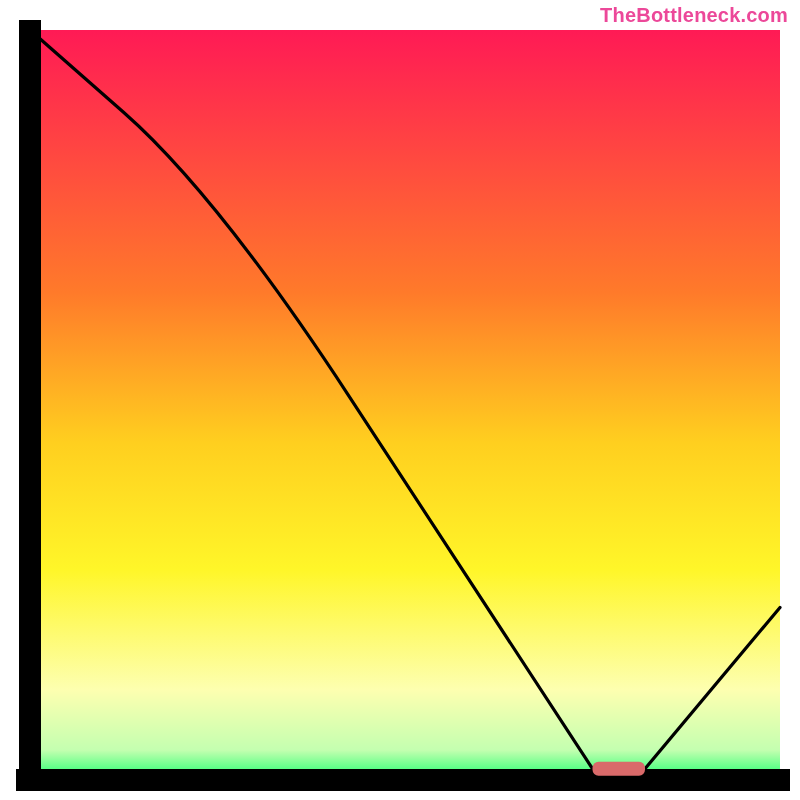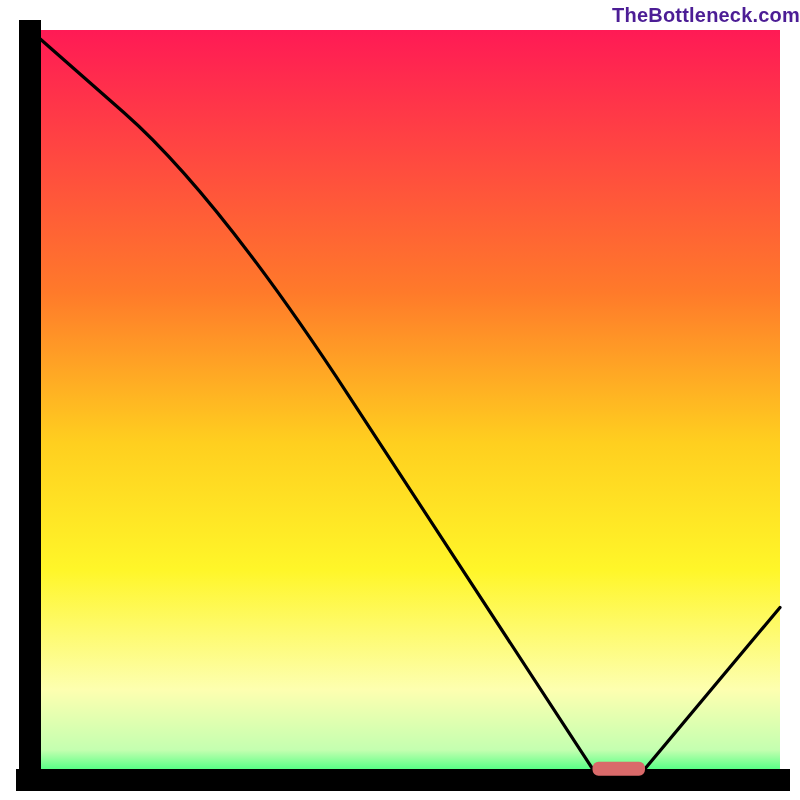--- a/index.html
+++ b/index.html
@@ -11,24 +11,24 @@
     font-family: Arial, Helvetica, sans-serif;
   }
   .container {
     position: relative;
     width: 800px;
     height: 800px;
   }
   .watermark {
     position: absolute;
     top: 4px;
-    right: 0;
+    right: 12px;
     font-size: 20px;
     font-weight: 600;
-    color: #4c1d95;
+    color: #ec4899;
     letter-spacing: 0.2px;
   }
   svg.chart {
     position: absolute;
     top: 0;
     left: 0;
   }
 </style>
 </head>
 <body>

